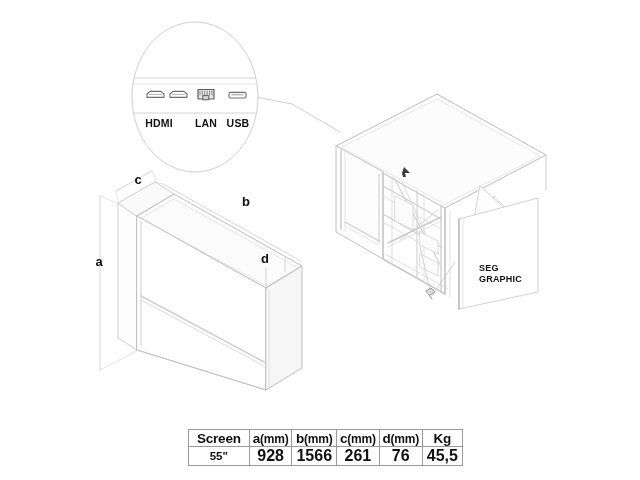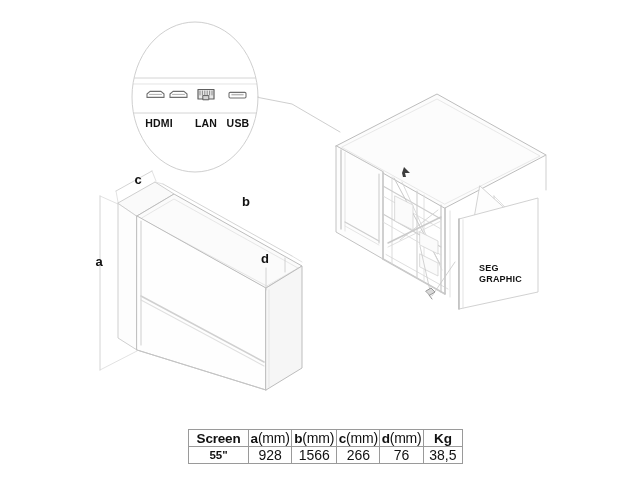--- a/index.html
+++ b/index.html
@@ -74,31 +74,31 @@
   }
   table.spec th {
     height: 16px;
     font-weight: bold;
     font-size: 12.5px;
     font-family: "Liberation Sans", sans-serif;
     letter-spacing: -0.2px;
   }
   table.spec td {
     height: 15px;
-    font-weight: normal;
-    font-size: 14px;
+    font-weight: bold;
+    font-size: 16px;
     font-family: "Liberation Sans", sans-serif;
   }
   table.spec td.screen-cell {
     font-weight: bold;
     font-size: 11.5px;
   }
   .unit {
-    font-size: 14px;
-    font-weight: normal;
+    font-size: 12px;
+    font-weight: bold;
     letter-spacing: -0.2px;
   }
   .colhead {
     font-size: 13.5px;
     font-weight: bold;
   }
   
   col.c-screen { width: 64px; }
   col.c-a      { width: 44px; }
   col.c-b      { width: 46px; }
@@ -313,21 +313,21 @@
           <th>
             <span class="colhead">Kg</span>
           </th>
         </tr>
       </thead>
       <tbody>
         <tr>
           <td class="screen-cell">55"</td>
           <td>928</td>
           <td>1566</td>
-          <td>266</td>
+          <td>261</td>
           <td>76</td>
-          <td>38,5</td>
+          <td>45,5</td>
         </tr>
       </tbody>
     </table>
   </div>
 
 </div>
 
 </body></html>

